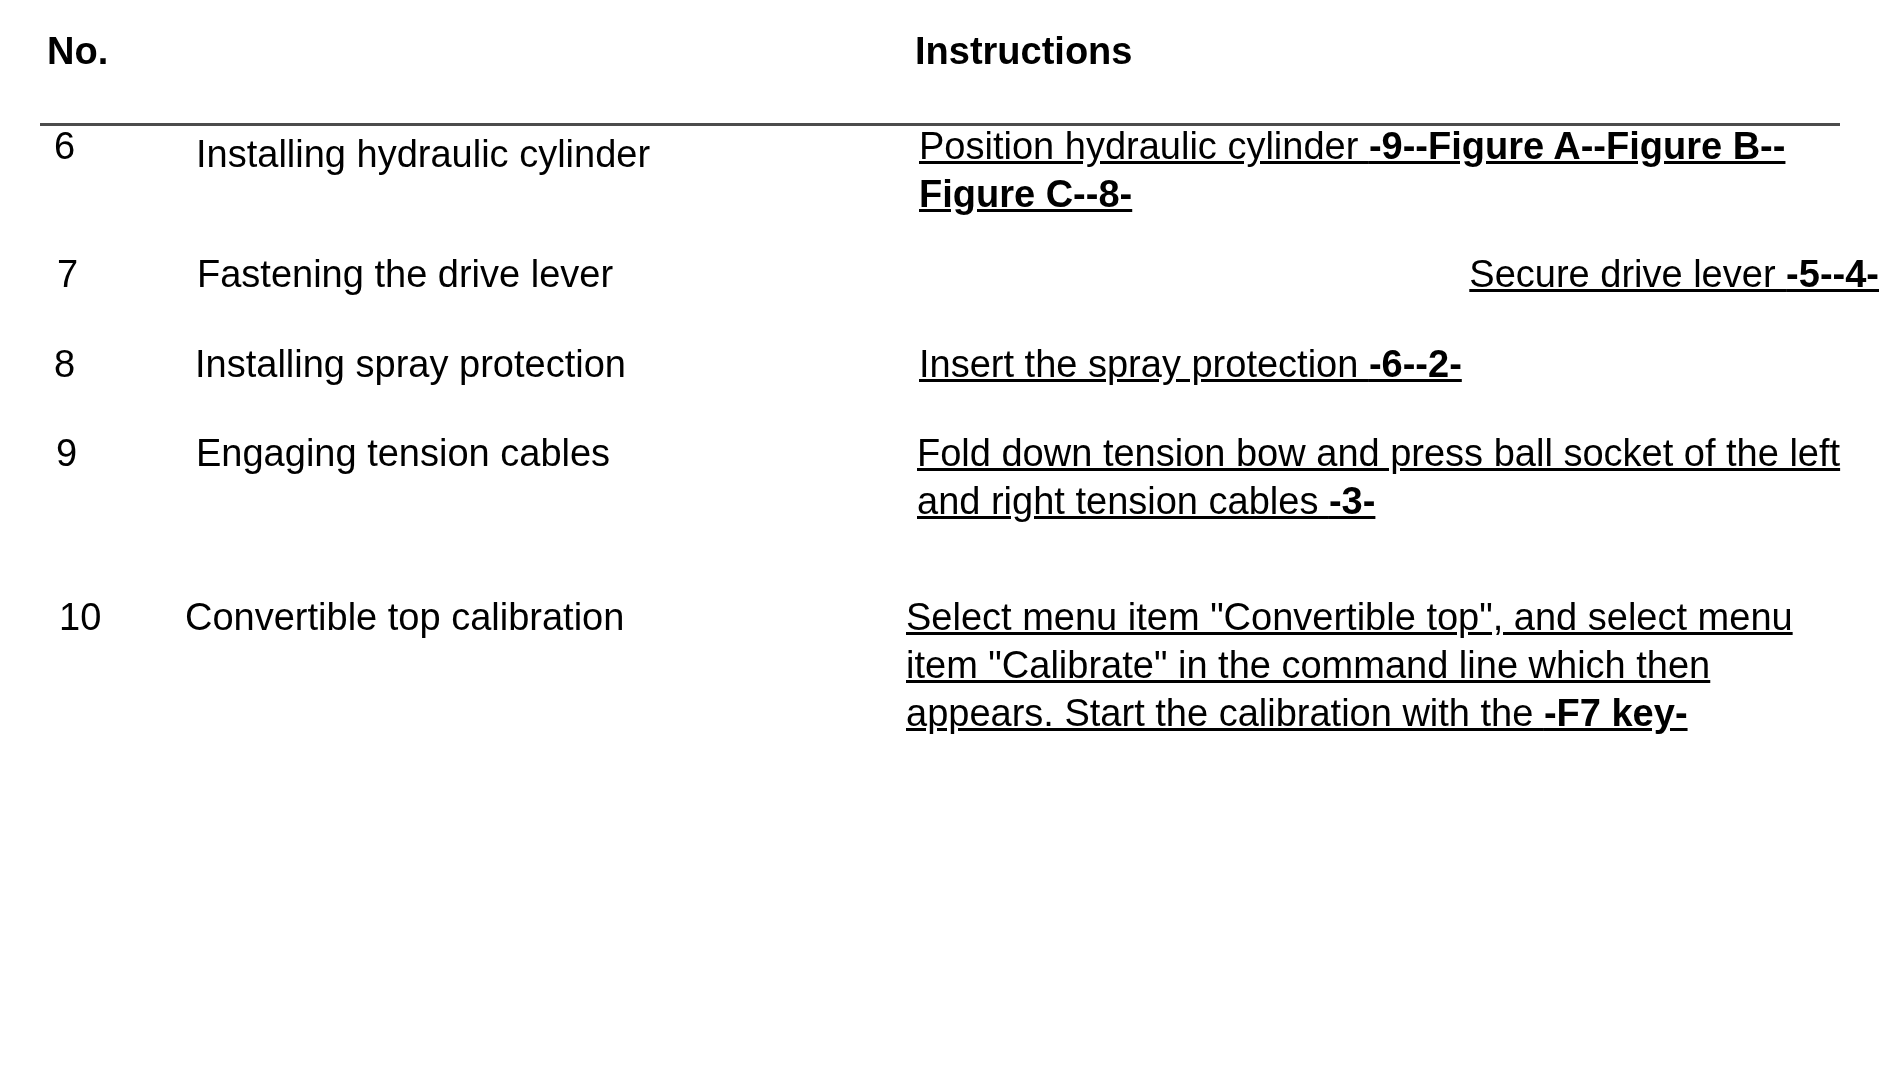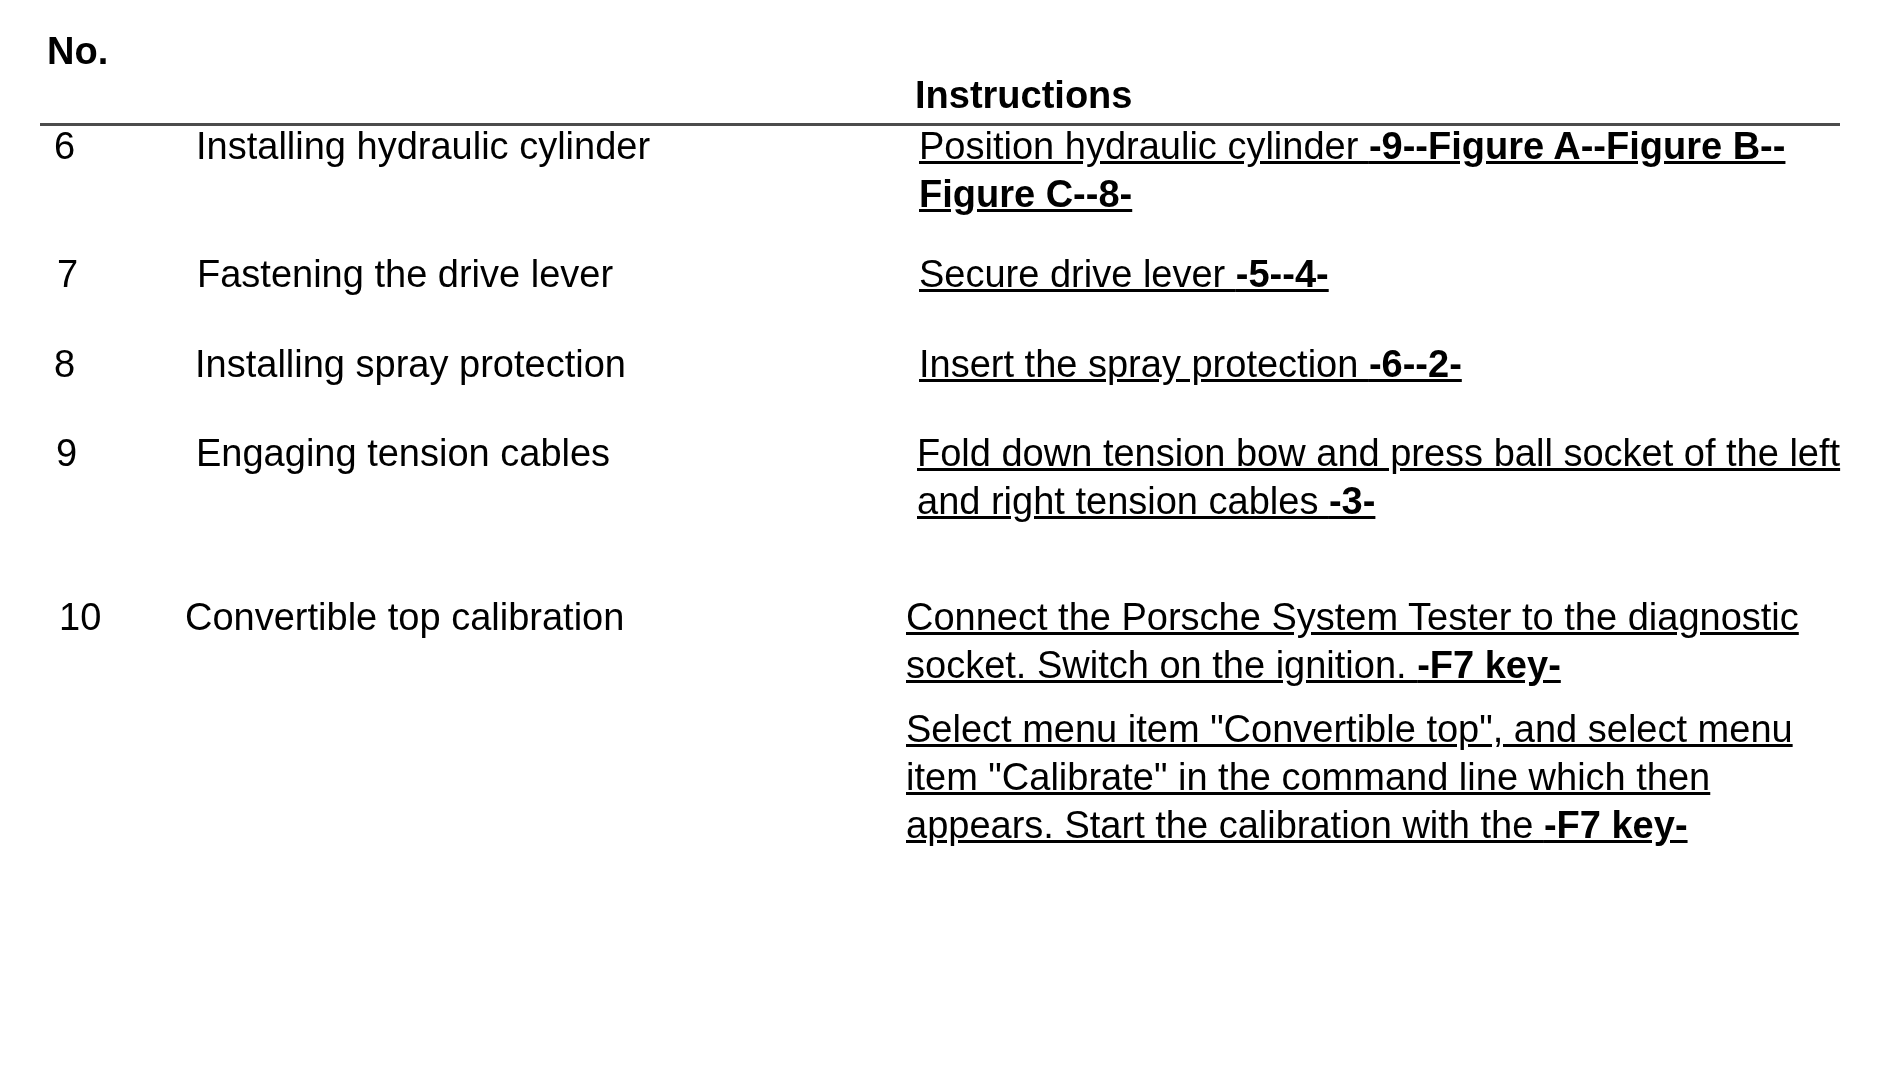--- a/index.html
+++ b/index.html
@@ -35,21 +35,21 @@
   .th {
     position: absolute;
     font-weight: bold;
     font-size: 38px;
     line-height: 46px;
     white-space: nowrap;
     color: #000000;
   }
   .th-no        { left: 47px;  top: 0; }
   .th-procedure { left: 196px; top: 0; }
-  .th-instr     { left: 915px; top: 0; margin-top: 44px; }
+  .th-instr     { left: 915px; top: 0; }
 
   .header-rule {
     position: absolute;
     left: 40px;
     top: 123px;
     width: 1800px;
     height: 3px;
     background: #4c4c4c;
   }
 
@@ -82,28 +82,28 @@
     text-decoration: underline;
   }
   .cell-instructions p + p {
     margin-top: 16px;
   }
   .b { font-weight: bold; }
 
   
   .row-6 { top: 122px; }
   .row-6 .cell-no          { left: 54px;  top: 0; }
-  .row-6 .cell-procedure   { left: 196px; top: 0; }
+  .row-6 .cell-procedure   { left: 196px; top: 8px; }
   .row-6 .cell-instructions{ left: 919px; top: 0; width: 930px; }
 
   
   .row-7 { top: 250px; }
   .row-7 .cell-no          { left: 57px;  top: 0; }
   .row-7 .cell-procedure   { left: 197px; top: 0; text-align: center; }
-  .row-7 .cell-instructions{ left: 919px; top: 0; }
+  .row-7 .cell-instructions{ left: 919px; top: 0; text-align: right; }
 
   
   .row-8 { top: 340px; }
   .row-8 .cell-no          { left: 54px;  top: 0; }
   .row-8 .cell-procedure   { left: 195px; top: 0; }
   .row-8 .cell-instructions{ left: 919px; top: 0; }
 
   
   .row-9 { top: 429px; }
   .row-9 .cell-no          { left: 56px;  top: 0; }
@@ -158,18 +158,17 @@
     <div class="cell-procedure">Engaging tension cables</div>
     <div class="cell-instructions">
         <p><span>Fold down tension bow and press ball socket of the left and right tension cables </span><span class="b">-3-</span></p>
       </div>
   </div>
 
   <div class="row row-10">
     <div class="cell-no">10</div>
     <div class="cell-procedure">Convertible top calibration</div>
     <div class="cell-instructions">
-        <p><span>Connect the Porsche System Tester to the diagnostic socket. Switch on the ignition. </span><span class="b">-F7 key-</span></p>
         <p><span>Select menu item "Convertible top", and select menu item "Calibrate" in the command line which then appears. Start the calibration with the </span><span class="b">-F7 key-</span></p>
       </div>
   </div>
 
 </div>
 
 </body></html>

